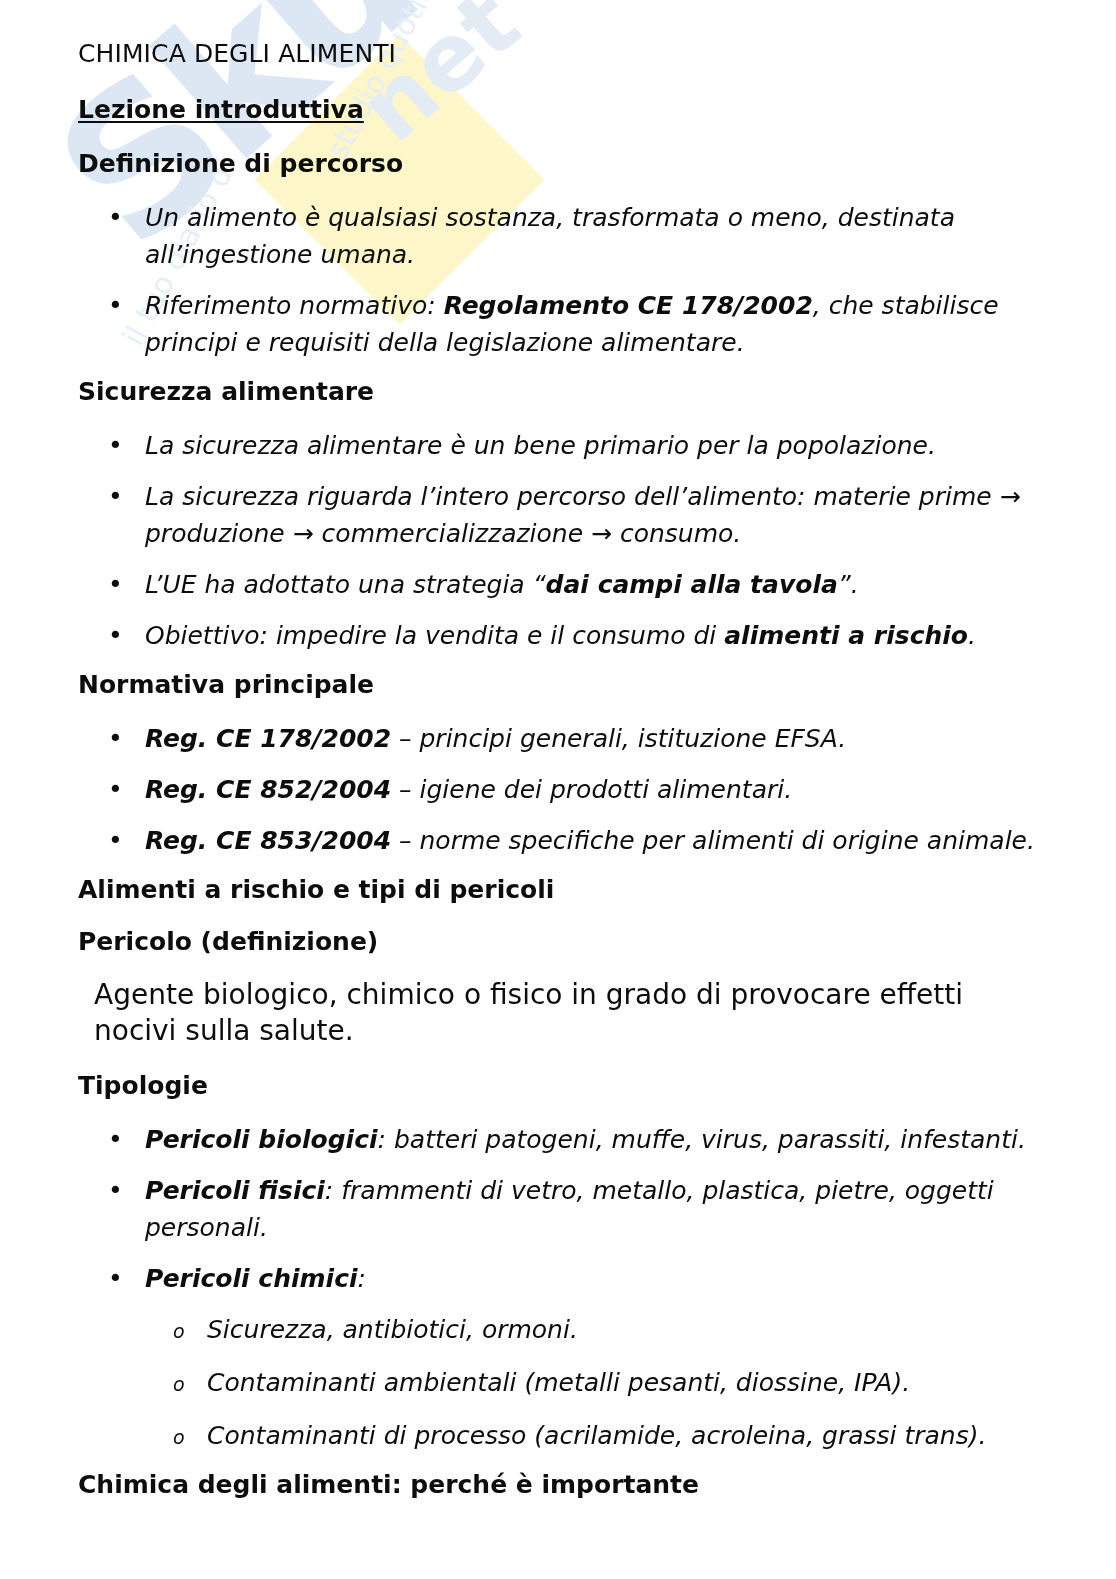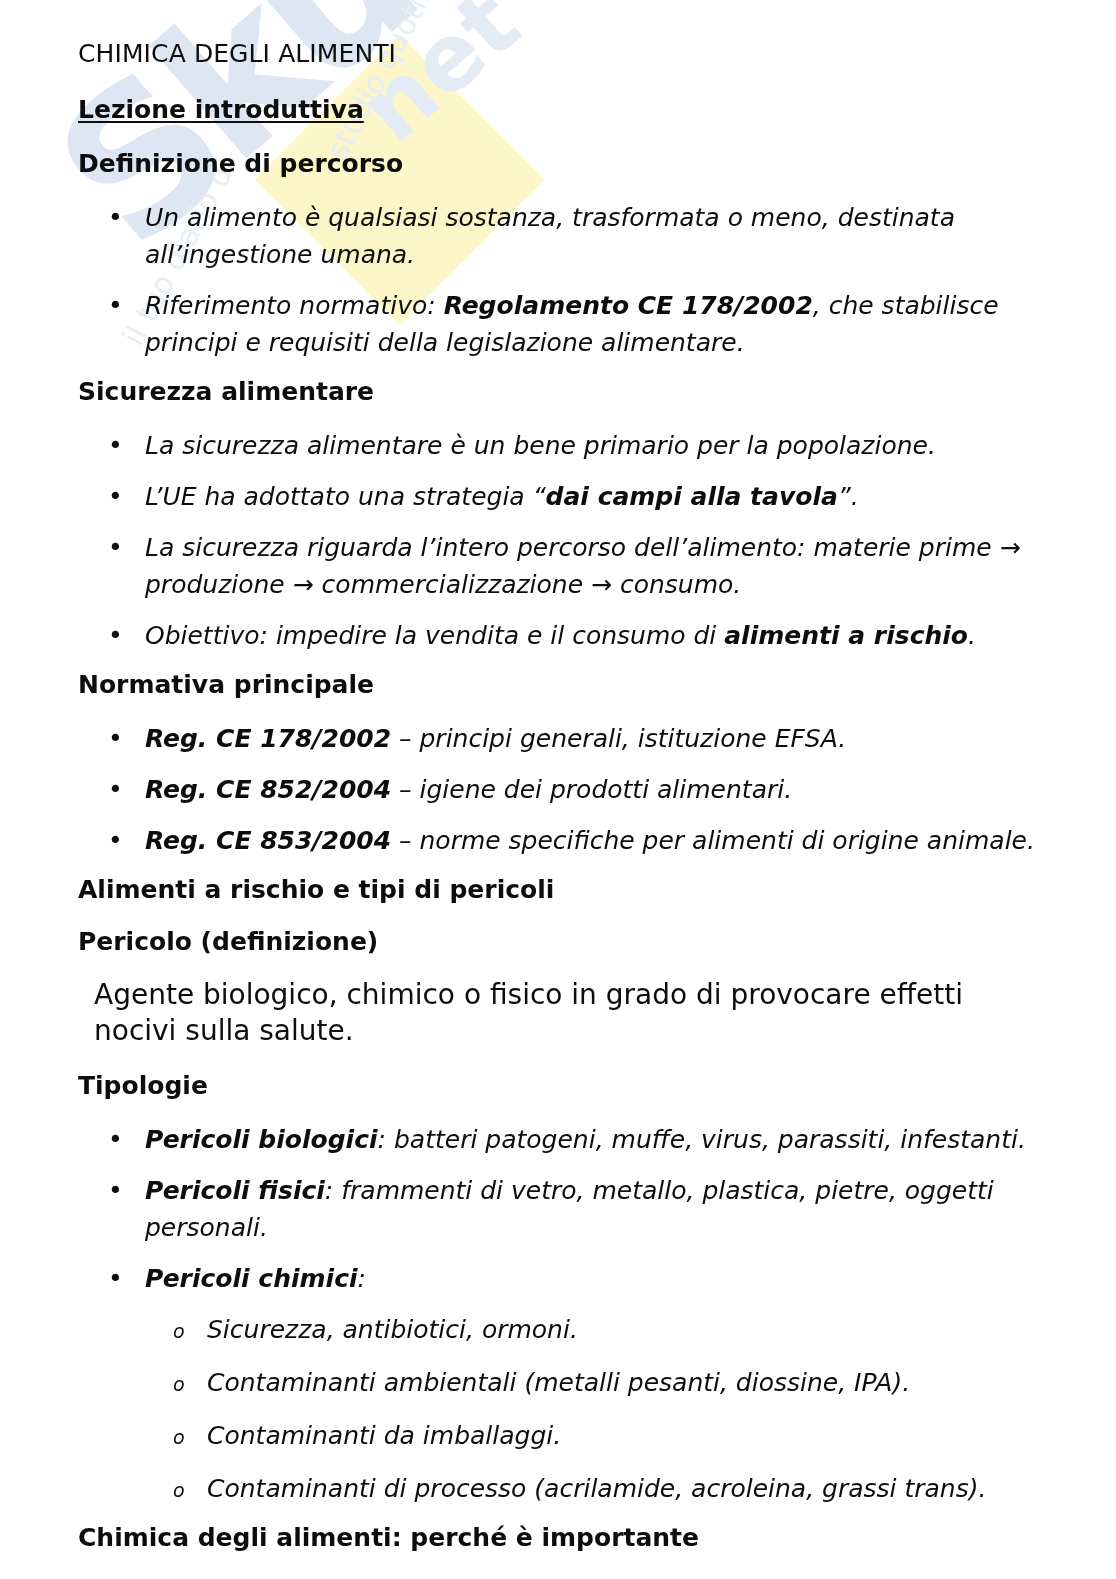--- a/index.html
+++ b/index.html
@@ -185,41 +185,40 @@
     <div class="subtitle">Lezione introduttiva</div>
     <div id="sections">
         <div class="heading">Definizione di percorso</div>
         <ul class="bullets">
           <li><span>Un alimento è qualsiasi sostanza, trasformata o meno, destinata all’ingestione umana.</span></li>
           <li><span>Riferimento normativo: </span><b>Regolamento CE 178/2002</b><span>, che stabilisce principi e requisiti della legislazione alimentare.</span></li>
         </ul>
         <div class="heading">Sicurezza alimentare</div>
         <ul class="bullets">
           <li><span>La sicurezza alimentare è un bene primario per la popolazione.</span></li>
+          <li><span>La sicurezza riguarda l’intero percorso dell’alimento: materie prime → produzione → commercializzazione → consumo.</span></li>
           <li><span>L’UE ha adottato una strategia “</span><b>dai campi alla tavola</b><span>”.</span></li>
-          <li><span>La sicurezza riguarda l’intero percorso dell’alimento: materie prime → produzione → commercializzazione → consumo.</span></li>
           <li><span>Obiettivo: impedire la vendita e il consumo di </span><b>alimenti a rischio</b><span>.</span></li>
         </ul>
         <div class="heading">Normativa principale</div>
         <ul class="bullets">
           <li><b>Reg. CE 178/2002</b><span> – principi generali, istituzione EFSA.</span></li>
           <li><b>Reg. CE 852/2004</b><span> – igiene dei prodotti alimentari.</span></li>
           <li><b>Reg. CE 853/2004</b><span> – norme specifiche per alimenti di origine animale.</span></li>
         </ul>
         <div class="heading">Alimenti a rischio e tipi di pericoli</div>
         <div class="heading">Pericolo (definizione)</div>
         <div class="para">Agente biologico, chimico o fisico in grado di provocare effetti nocivi sulla salute.</div>
         <div class="heading">Tipologie</div>
         <ul class="bullets">
           <li><b>Pericoli biologici</b><span>: batteri patogeni, muffe, virus, parassiti, infestanti.</span></li>
           <li><b>Pericoli fisici</b><span>: frammenti di vetro, metallo, plastica, pietre, oggetti personali.</span></li>
           <li><b>Pericoli chimici</b><span>:</span><ul class="subbullets">
               <li>Sicurezza, antibiotici, ormoni.</li>
               <li>Contaminanti ambientali (metalli pesanti, diossine, IPA).</li>
-              <li>Contaminanti da imballaggi.</li>
               <li>Contaminanti di processo (acrilamide, acroleina, grassi trans).</li>
             </ul></li>
         </ul>
         <div class="heading">Chimica degli alimenti: perché è importante</div>
       </div>
   </div>
 
 </div>
 
 </body></html>

